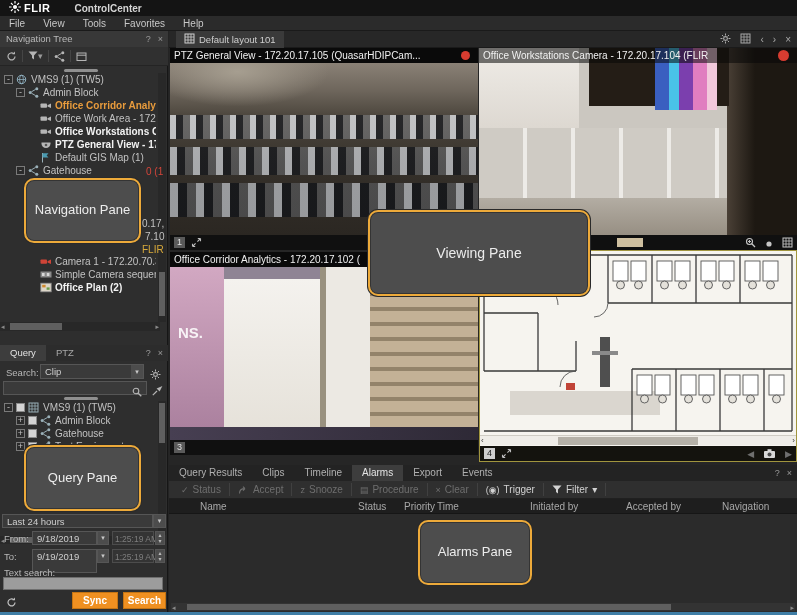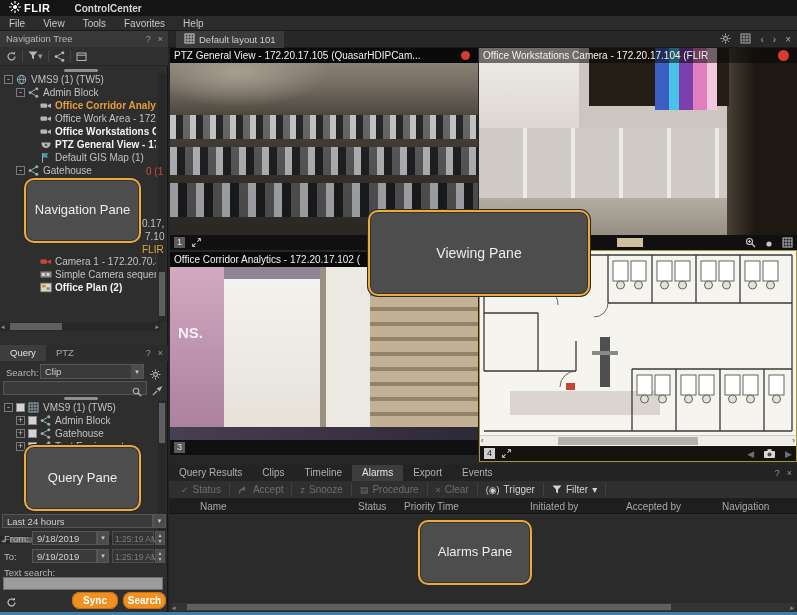--- a/index.html
+++ b/index.html
@@ -76,28 +76,28 @@
   #q-mag{position:absolute;left:132px;top:352px;color:#b5b5b5;}
   #q-brush{position:absolute;left:152px;top:351px;color:#b5b5b5;}
   #q-range{left:2px;top:483px;width:151px;height:14px;}
   #q-range-caret{left:153px;top:483px;width:13px;height:14px;line-height:12px;}
   #q-from-label{left:4px;top:502px;}
   #q-from-date{left:32px;top:500px;width:65px;height:14px;}
   #q-from-caret{left:97px;top:500px;width:12px;height:14px;line-height:12px;}
   #q-from-time{left:112px;top:500px;width:42px;height:14px;}
   #q-from-spin{left:155px;top:500px;height:14px;}
   #q-to-label{left:4px;top:520px;}
-  #q-to-date{left:32px;top:518px;width:65px;height:14px;}
+  #q-to-date{left:32px;top:518px;width:65px;height:24px;}
   #q-to-caret{left:97px;top:518px;width:12px;height:14px;line-height:12px;}
   #q-to-time{left:112px;top:518px;width:42px;height:14px;}
   #q-to-spin{left:155px;top:518px;height:14px;}
   #q-text-label{left:4px;top:536px;}
   #q-text-input{position:absolute;left:3px;top:546px;width:160px;height:13px;background:#9c9c9c;border:1px solid #6e6e6e;}
   #q-refresh{position:absolute;left:6px;top:563px;color:#c2c2c2;}
-  .obtn{position:absolute;background:#ef9021;color:#fff;font-size:10px;font-weight:bold;text-align:center;line-height:17px;border-radius:8px;height:17px;box-shadow:inset 0 0 0 1px #c47413;}
+  .obtn{position:absolute;background:#ef9021;color:#fff;font-size:10px;font-weight:bold;text-align:center;line-height:17px;border-radius:0;height:17px;box-shadow:inset 0 0 0 1px #c47413;}
   #q-sync{left:72px;top:561px;width:46px;}
   #q-searchbtn{left:123px;top:561px;width:43px;}
 
   
   .callout{position:absolute;background:#4d4d4d;border:2px solid #edaa3a;border-radius:10px;
     box-shadow:inset 0 0 0 1px #343434, 0 0 0 1px #2a2a2a;display:flex;align-items:center;justify-content:center;
     text-align:center;color:#ececec;font-size:13px;line-height:1.3;z-index:50;padding:4px;}
   #nav-callout{left:24px;top:147px;width:117px;height:65px;}
   #query-callout{left:24px;top:414px;width:117px;height:66px;}
   #view-callout{left:199px;top:179px;width:222px;height:86px;font-size:14px;}

